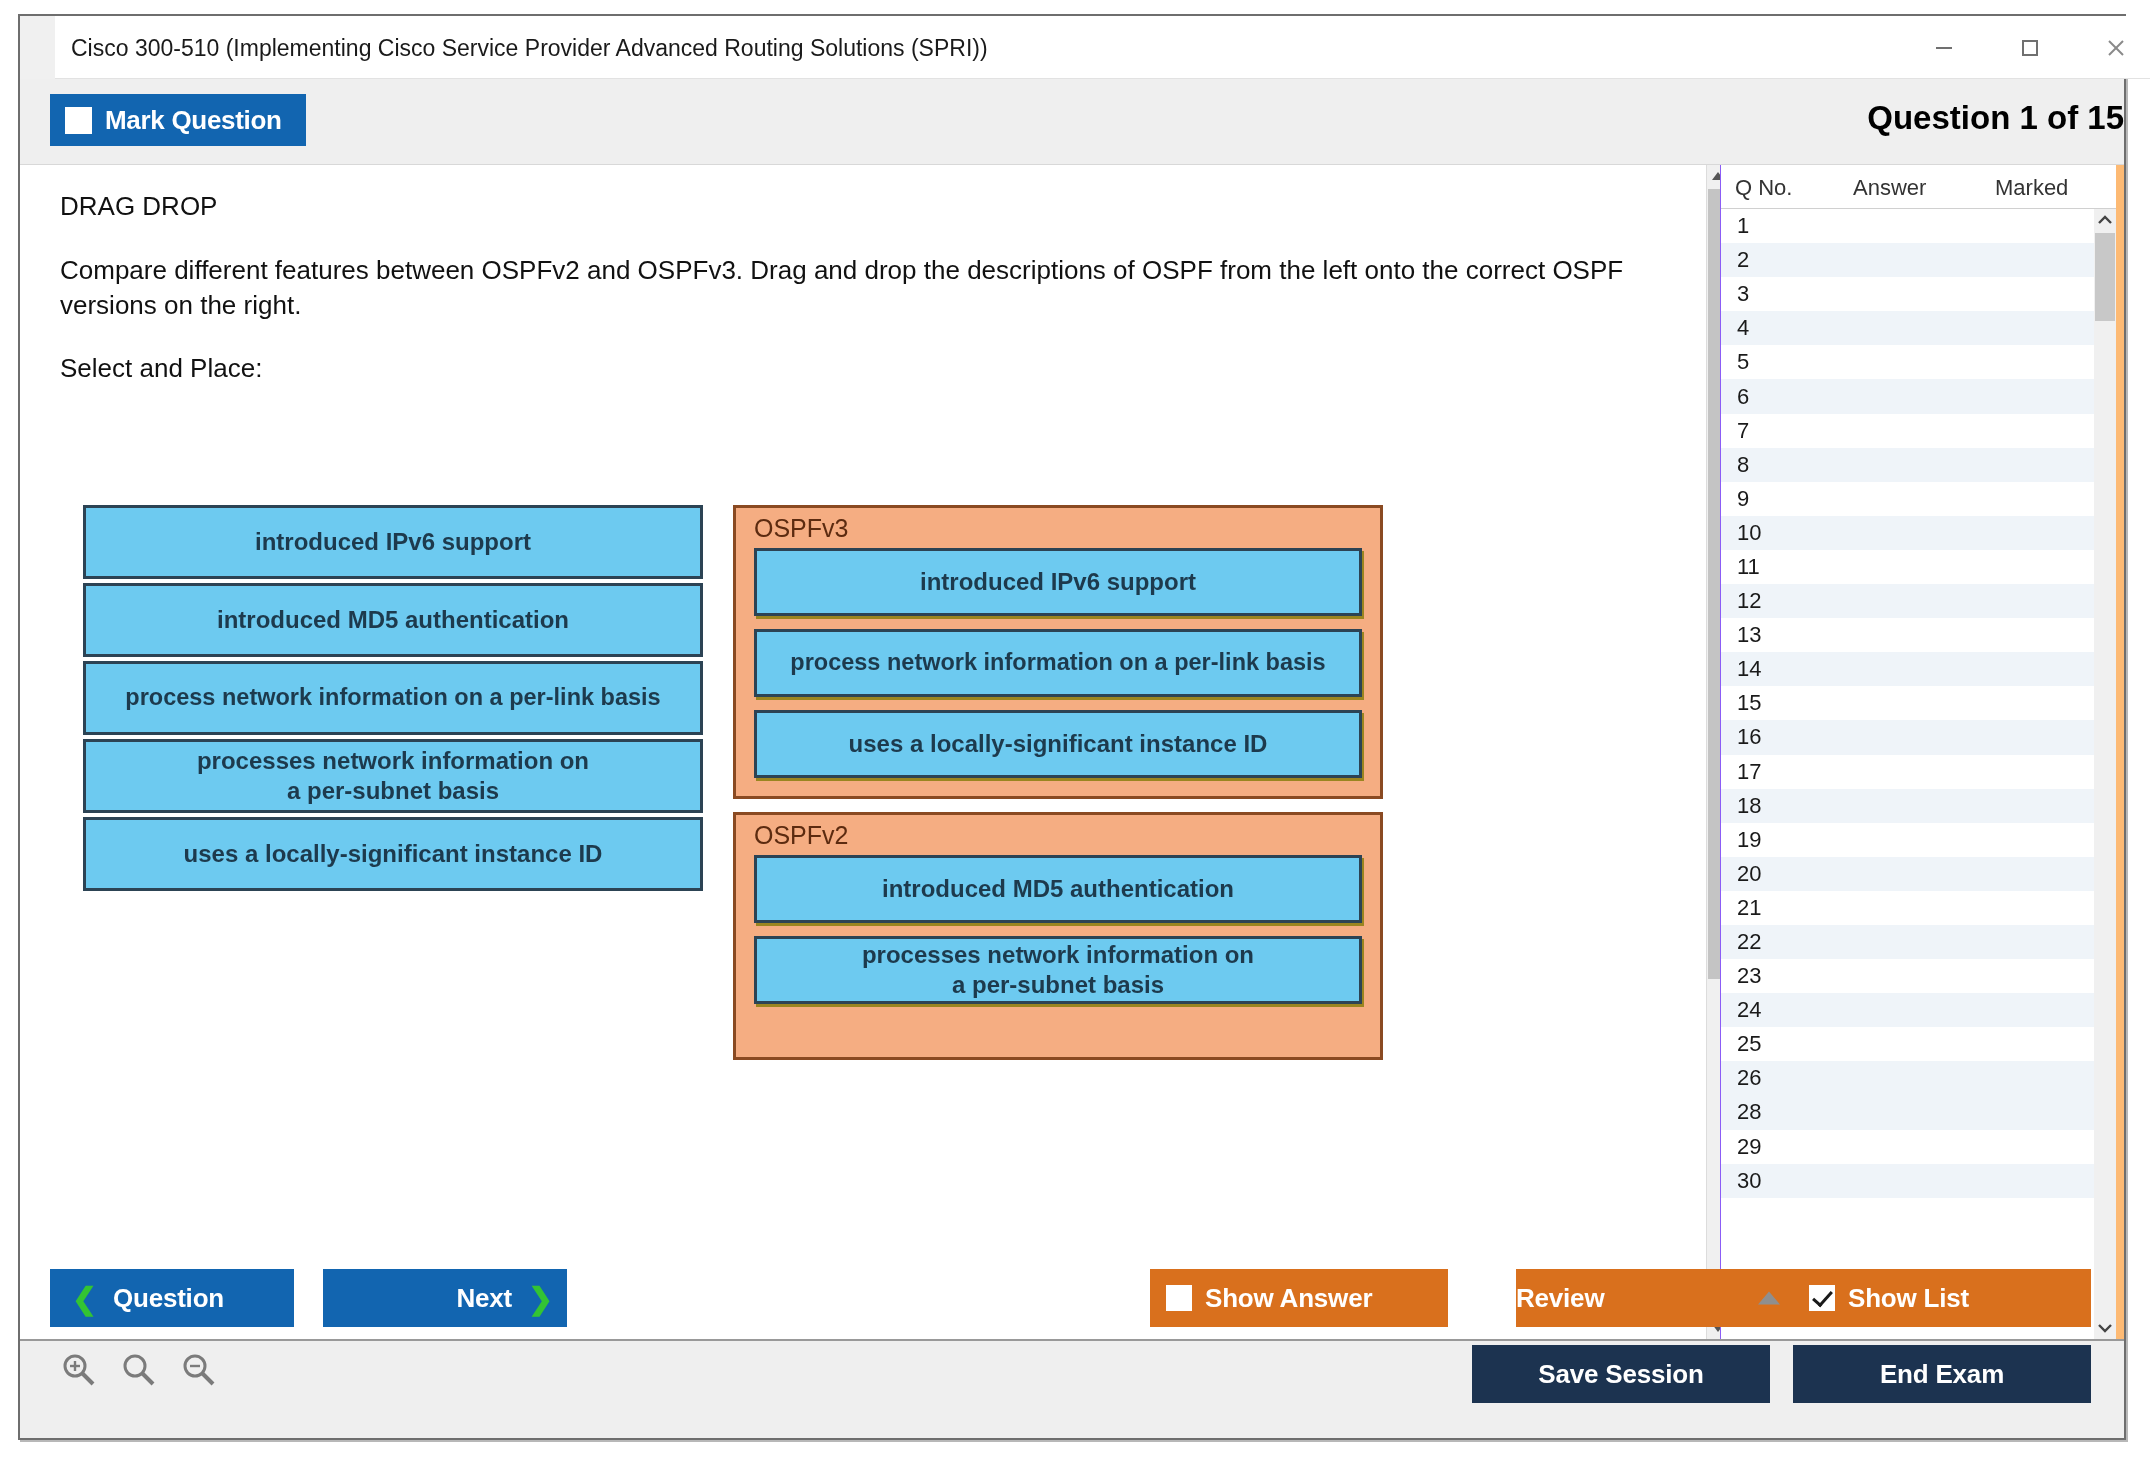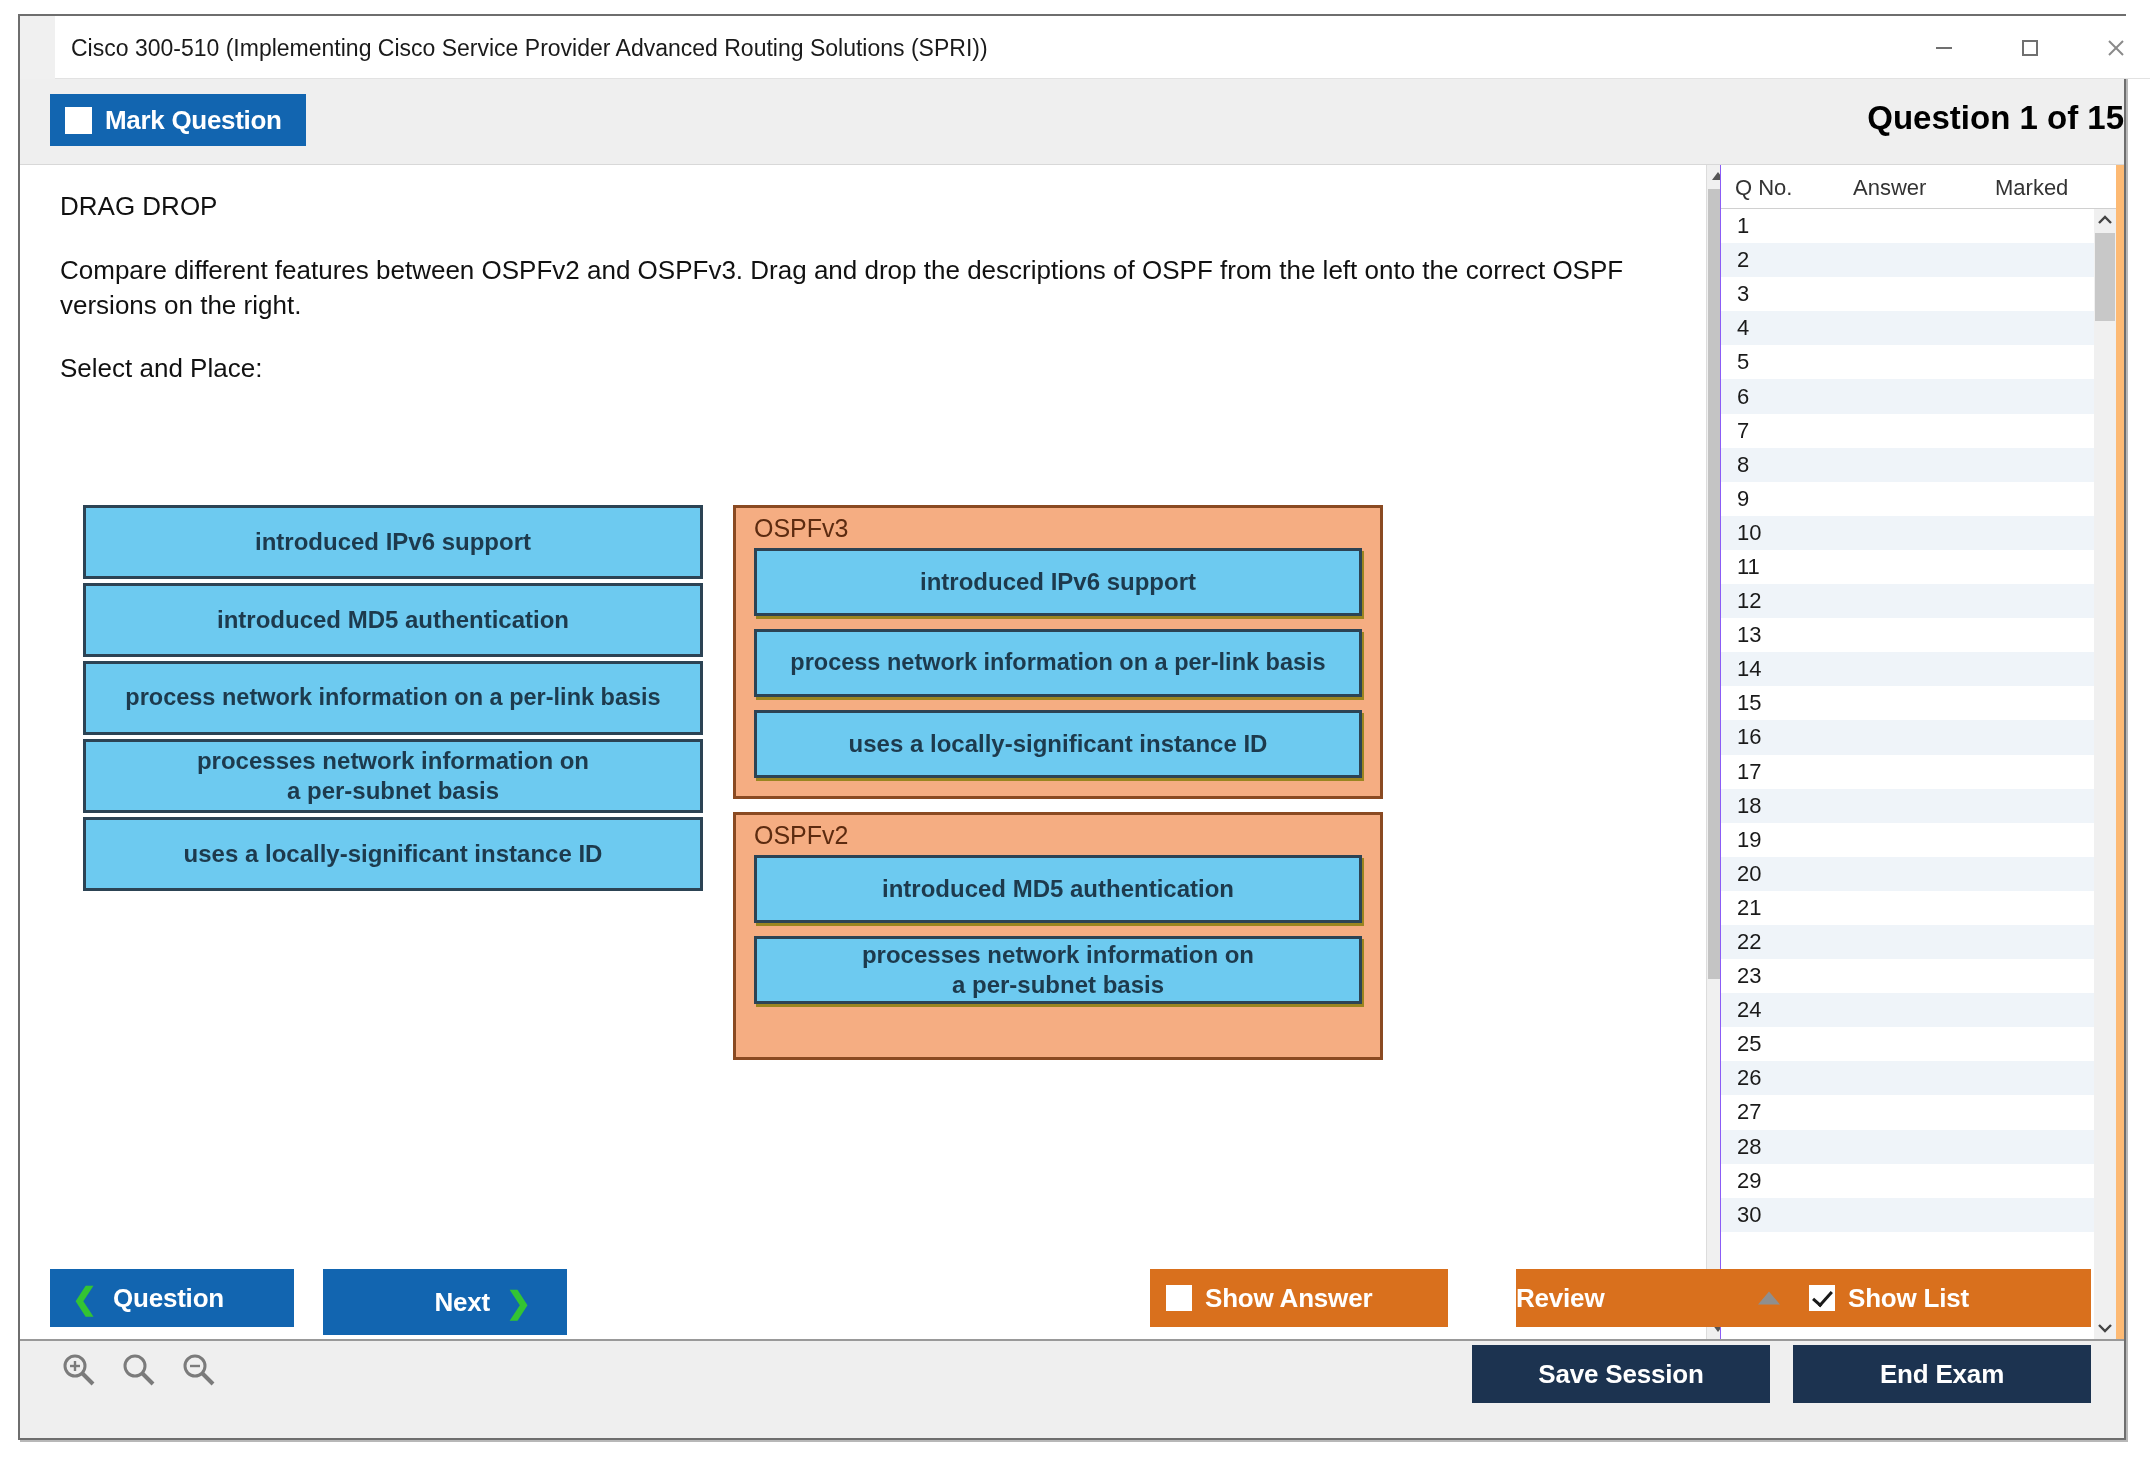--- a/index.html
+++ b/index.html
@@ -239,22 +239,22 @@
     font-size: 26px; font-weight: bold;
     color: #ffffff;
     letter-spacing: -0.2px;
   }
   #btn-previous {
     left: 30px; top: -72px; width: 244px; height: 58px;
     background: #1265b0; padding-left: 22px;
   }
   #btn-previous .chev { color: #33c433; font-size: 30px; margin-right: 16px; }
   #btn-next {
-    left: 303px; top: -72px; width: 244px; height: 66px;
-    background: #1265b0; justify-content: flex-end; padding-right: 36px;
+    left: 303px; top: -72px; width: 244px; height: 58px;
+    background: #1265b0; justify-content: flex-end; padding-right: 14px;
   }
   #btn-next .chev { color: #33c433; font-size: 30px; margin-left: 16px; }
 
   #btn-show-answer {
     left: 1130px; top: -72px; width: 298px; height: 58px;
     background: #d9701d; padding-left: 16px;
   }
   #btn-show-answer .cbox {
     width: 26px; height: 26px; background: #fff; margin-right: 13px; flex:0 0 auto;
   }
@@ -479,23 +479,20 @@
             <span class="qno">23</span>
           </div>
           <div class="qrow even">
             <span class="qno">24</span>
           </div>
           <div class="qrow odd">
             <span class="qno">25</span>
           </div>
           <div class="qrow even">
             <span class="qno">26</span>
-          </div>
-          <div class="qrow odd">
-            <span class="qno">27</span>
           </div>
           <div class="qrow even">
             <span class="qno">28</span>
           </div>
           <div class="qrow odd">
             <span class="qno">29</span>
           </div>
           <div class="qrow even">
             <span class="qno">30</span>
           </div>

